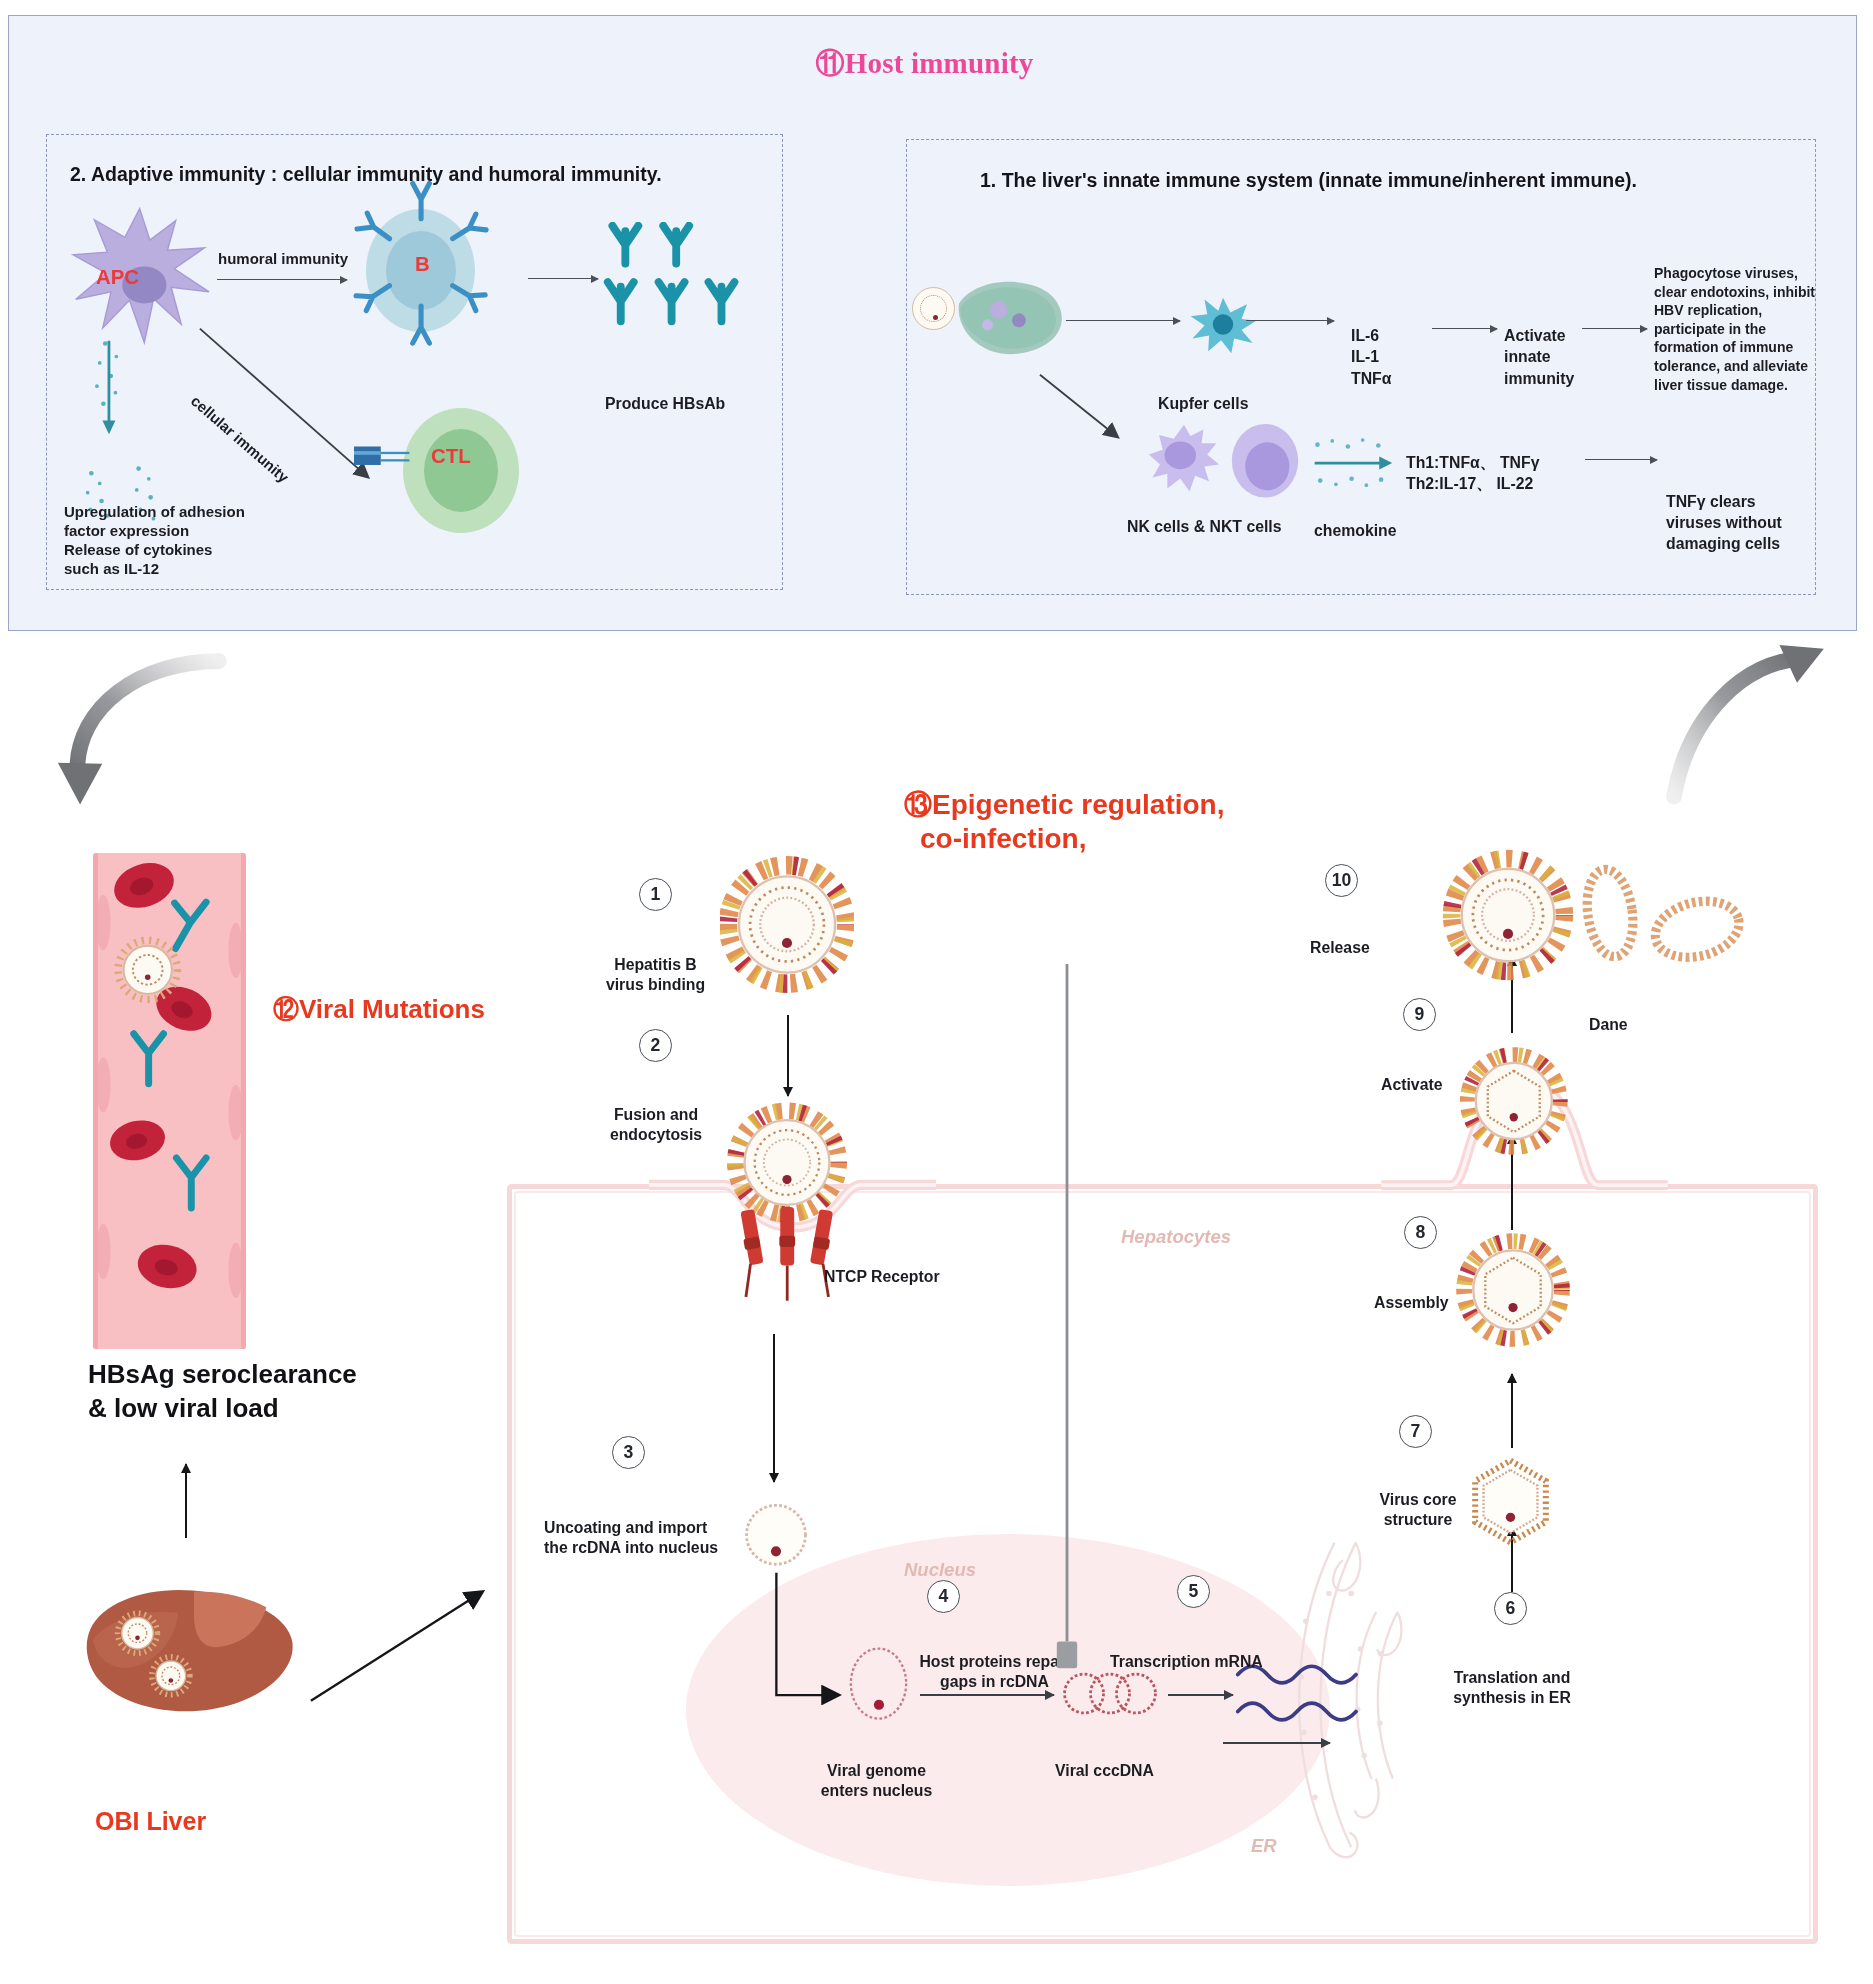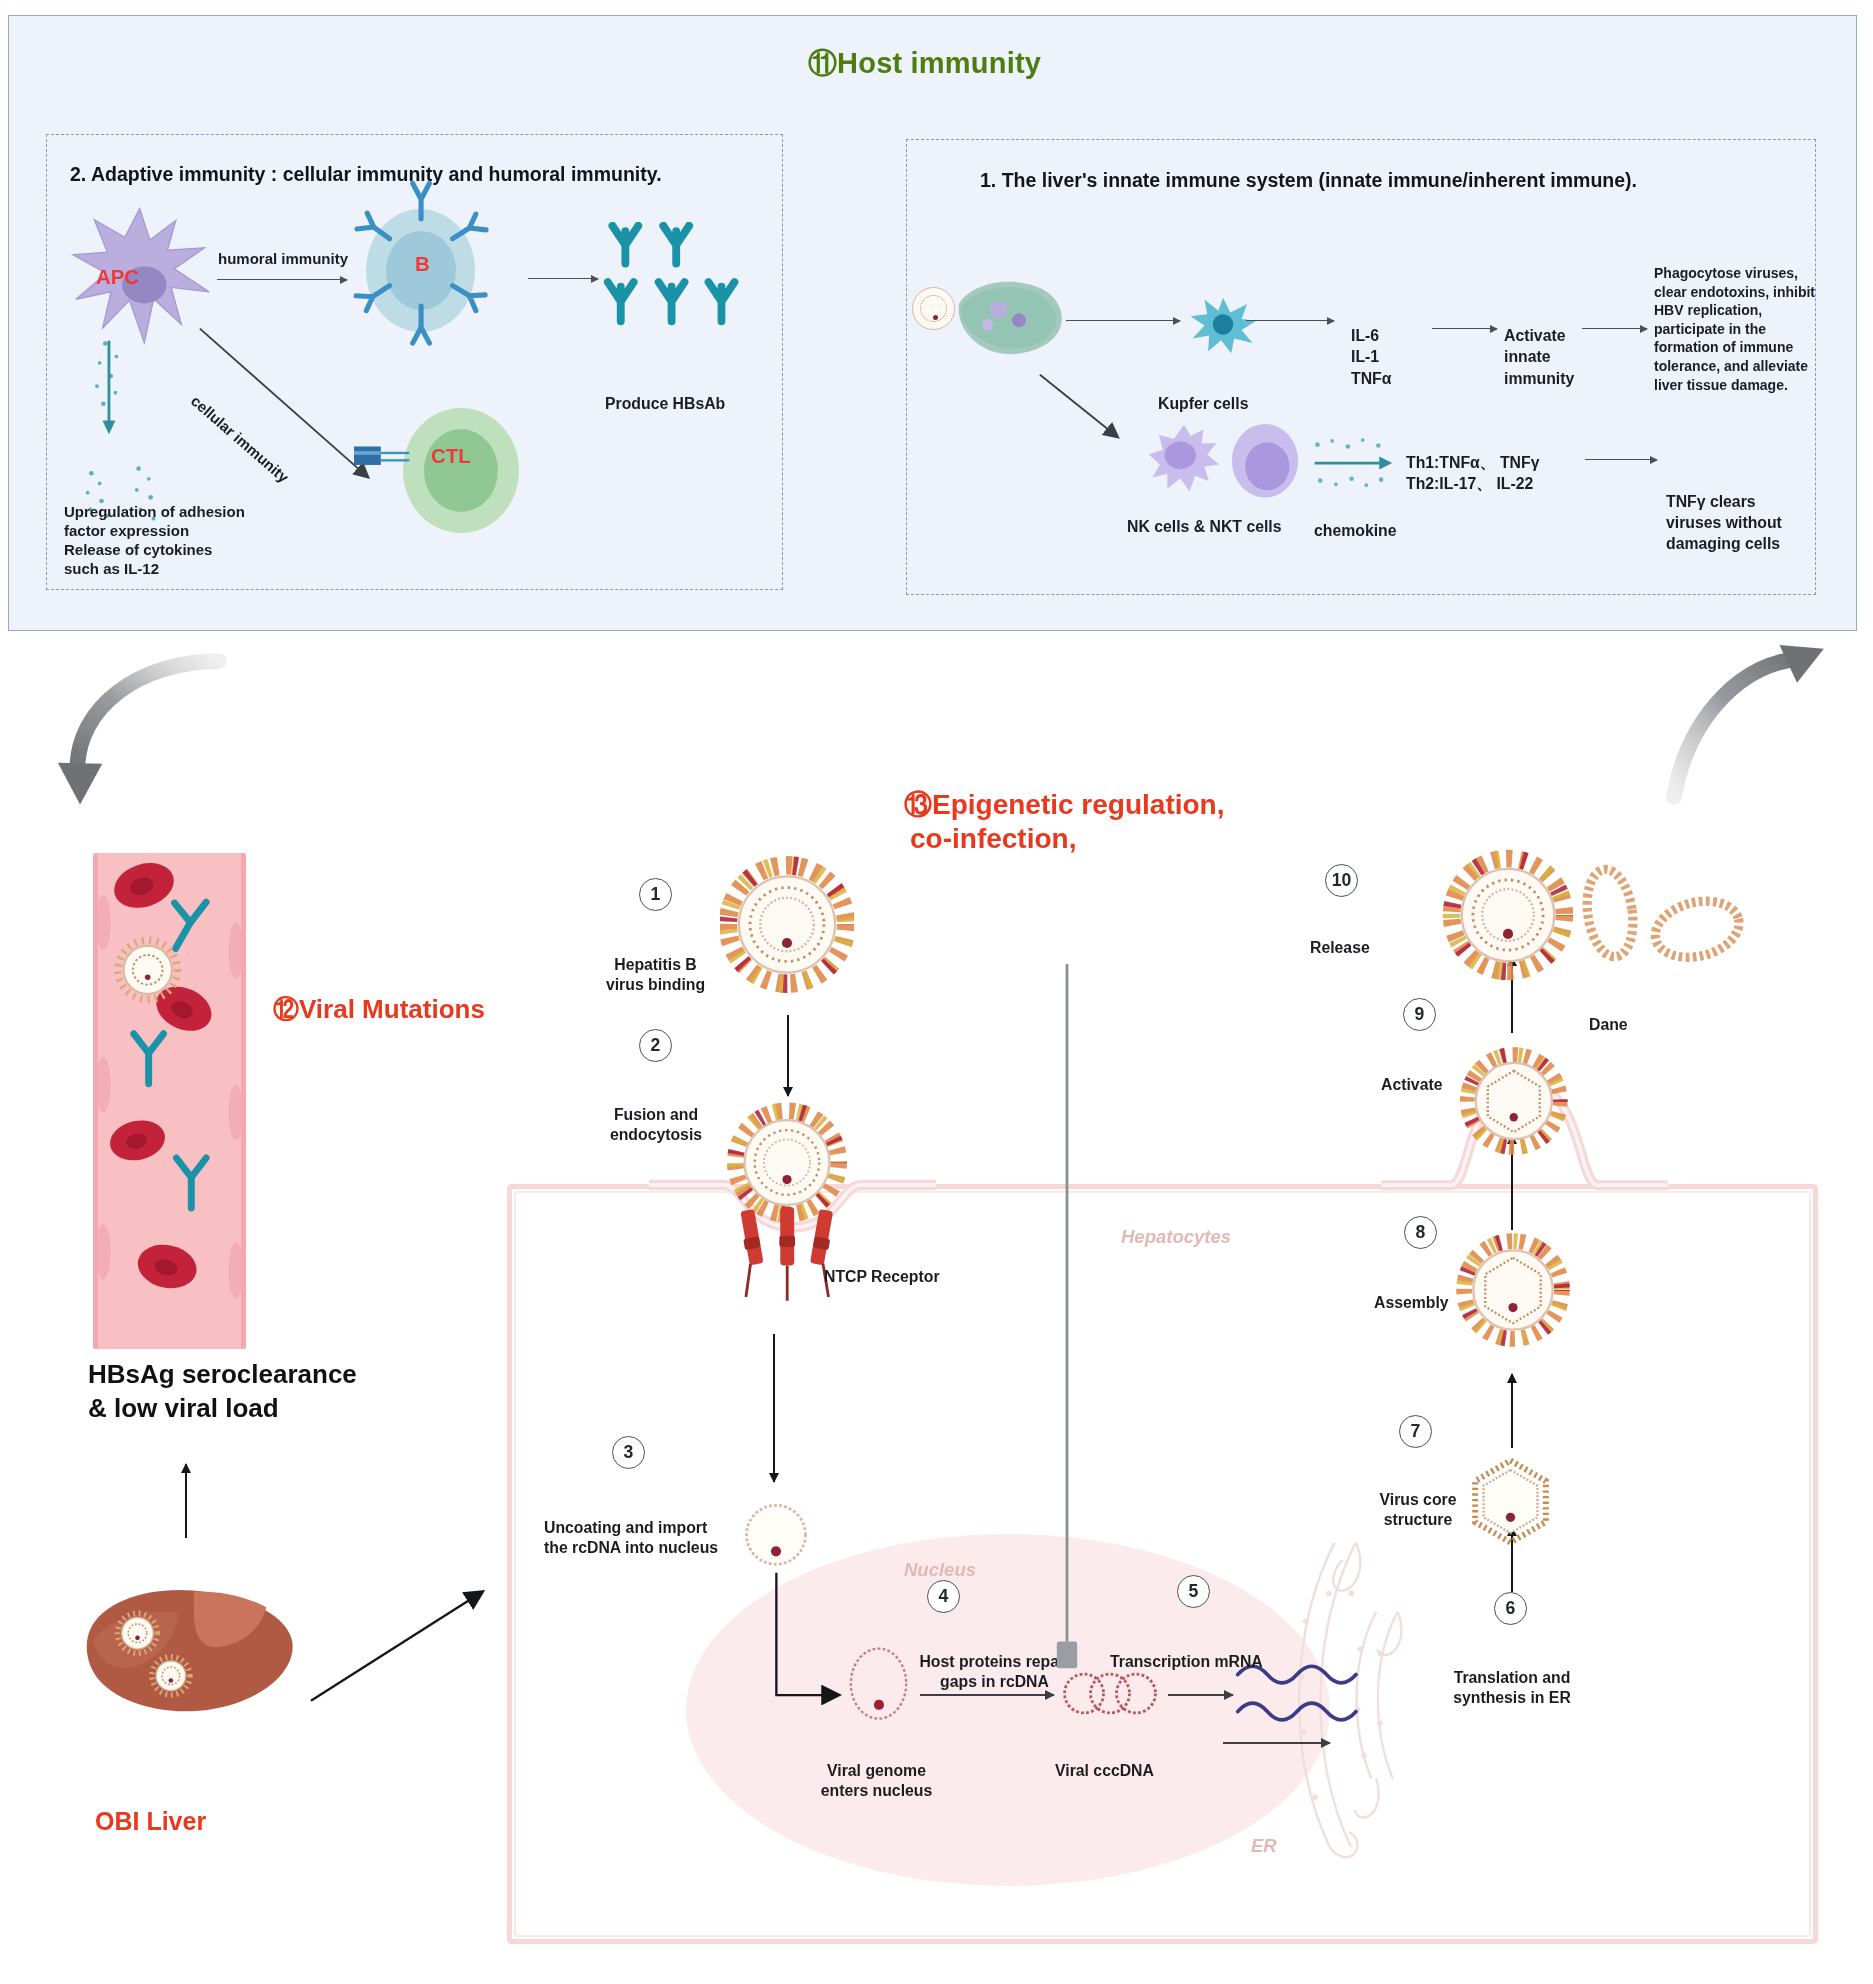--- a/index.html
+++ b/index.html
@@ -10,21 +10,21 @@
   }
   .abs{position:absolute;}
 
   
   #host-immunity-panel{
     left:8.3px;top:15px;width:1849px;height:616px;
     background:#eef2fa;border:1.4px solid #9aa6c4;box-sizing:border-box;
   }
   #host-immunity-title{
     left:0;top:44px;width:1849px;text-align:center;
-    font-size:29px;font-weight:bold;color:#4d7c0f;letter-spacing:0.2px;
+    font-size:29px;font-weight:bold;color:#ec4899;letter-spacing:0.2px;font-family:Liberation Serif, serif;
   }
   .dashed-box{
     border:1.9px dashed #8b95b5;box-sizing:border-box;background:transparent;
   }
   #adaptive-box{left:46px;top:134px;width:737px;height:456px;}
   #innate-box{left:906px;top:139px;width:910px;height:456px;}
   .panel-heading{
     font-size:19.5px;font-weight:bold;color:#14151a;white-space:nowrap;
   }
   #adaptive-heading{left:70px;top:163px;}
@@ -361,21 +361,21 @@
         <stop offset="100%" stop-color="#6f7175"></stop>
       </linearGradient>
     </defs>
     <path d="M54 330 C86 150 210 36 330 32" stroke="url(#gr)" stroke-width="34" fill="none" stroke-linecap="round"></path>
     <path d="M282 2 L378 10 L320 84 Z" fill="#6f7175"></path>
   </svg>
 </div>
 
 <div class="abs red-title" style="left:904px;top:788px;font-size:28px;line-height:1.22;">
   <div>⑬Epigenetic regulation,</div>
-  <div style="margin-left:6px;">co-infection,</div>
+  <div style="margin-left:16px;">co-infection,</div>
 </div>
 
 <div class="abs" id="vessel"></div>
 <div class="abs" style="left:93px;top:853px;width:153px;height:496px;overflow:hidden;">
   <svg width="153" height="496" viewBox="0 0 330 1070">
     <g fill="#f2a9b0" opacity=".75">
       <ellipse cx="22" cy="150" rx="16" ry="60"></ellipse>
         <ellipse cx="308" cy="210" rx="16" ry="60"></ellipse>
       <ellipse cx="22" cy="500" rx="16" ry="60"></ellipse>
         <ellipse cx="308" cy="560" rx="16" ry="60"></ellipse>

